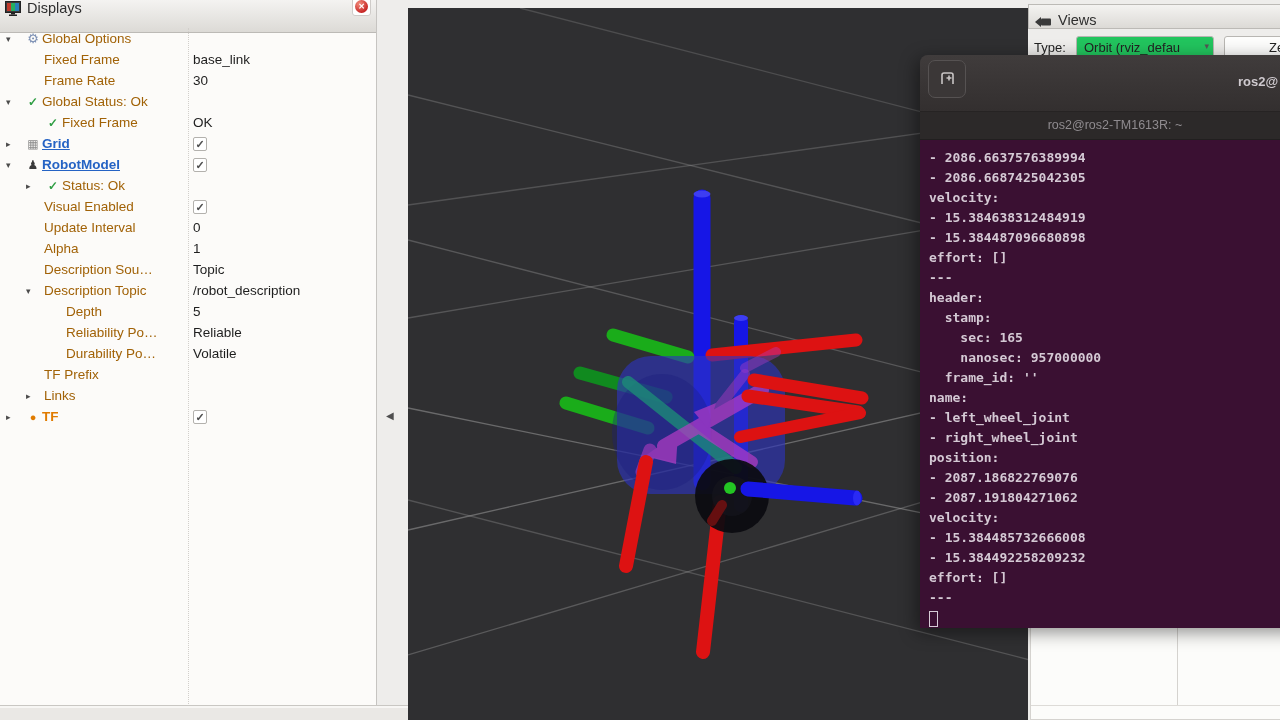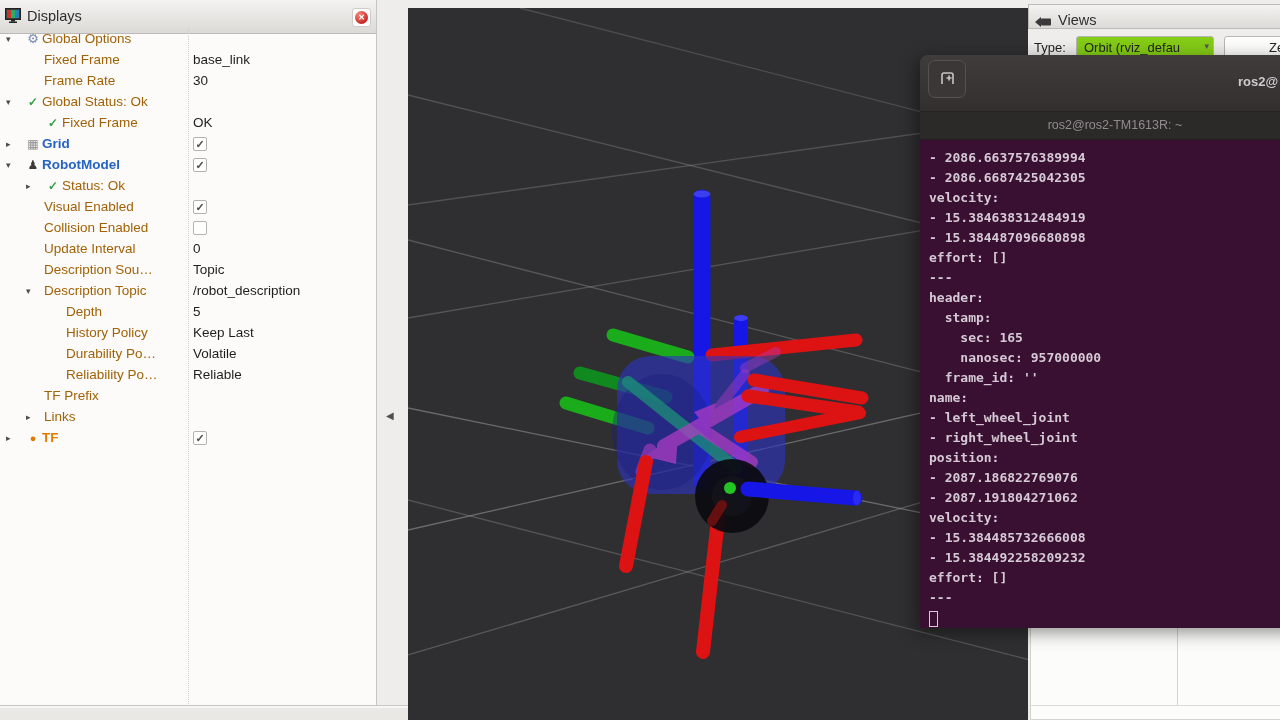--- a/index.html
+++ b/index.html
@@ -9,22 +9,22 @@
     background:#eeedeb; font-family:"Liberation Sans", sans-serif;
     -webkit-font-smoothing:antialiased;
   }
 
   
   .displays-panel {
     position:absolute; left:0; top:0; width:377px; height:705px;
     background:#fcfbf9; border-right:1px solid #c6c4c1; z-index:2;
   }
   .panel-header {
-    height:34px; background:linear-gradient(#f4f3f1,#dcdad6);
-    border-bottom:1px solid #bcbab6; display:flex; align-items:flex-start; padding:8px 5px;
+    height:24px; background:linear-gradient(#f4f3f1,#dcdad6);
+    border-bottom:1px solid #bcbab6; display:flex; align-items:flex-end; padding:16px 5px;
   }
   .panel-title { font-size:14.5px; color:#2e2e2e; margin-left:6px; }
   .close-btn {
     margin-left:auto; width:19px; height:19px; background:#fff;
     border:1px solid #cfccc9; border-radius:3px; display:flex; align-items:center; justify-content:center;
     cursor:default;
   }
   .close-dot {
     width:13px; height:13px; border-radius:50%;
     background:radial-gradient(circle at 35% 30%, #ea7a6c 15%, #c41f1f 75%);
@@ -41,21 +41,21 @@
   .indent-1 .tname { padding-left:26px; }
   .indent-2 .tname { padding-left:48px; }
   .arrow { width:18px; flex:none; font-size:9px; color:#4b4b4b; }
   .ticon { width:18px; flex:none; font-size:12px; text-align:center; line-height:14px; }
   .icon-gear  { color:#7b8fb3; font-size:13px; }
   .icon-check { color:var(--check_green); font-weight:bold; }
   .icon-grid  { color:#8a8a8a; }
   .icon-robot { color:#3a3a3a; }
   .icon-tf    { color:var(--accent_orange); font-size:11px; }
   .tlabel { font-size:13.5px; color:#a16207; white-space:nowrap; }
-  .tlabel.blue   { color:var(--accent_blue); font-weight:bold; }
+  .tlabel.blue   { color:var(--accent_blue); font-weight:bold;text-decoration:underline; }
   .tlabel.orange { color:var(--accent_orange); font-weight:bold; }
   .tval { padding-left:5px; display:flex; align-items:flex-end; font-size:13.5px; color:#1e1e1e; white-space:nowrap; }
   .swatch { width:12px; height:12px; border:1px solid #4a4a4a; display:inline-block; margin-right:5px; flex:none; }
   .cb {
     width:14px; height:14px; border:1px solid #b3b1ad; background:#fff; border-radius:2px;
     font-size:11px; line-height:12px; color:#4f4f4f; text-align:center; flex:none; font-weight:bold;
   }
   .bottom-strip {
     position:absolute; left:0; top:705px; width:408px; height:15px;
     background:#eae8e5; border-top:1px solid #c9c7c3; box-shadow:inset 0 2px 0 #f7f6f4; z-index:2;
@@ -75,21 +75,21 @@
   .views-panel { position:absolute; left:1028px; top:0; width:252px; height:720px; background:#eeedeb; z-index:1; }
   .views-header {
     position:absolute; left:0; top:4px; right:0; height:25px;
     background:linear-gradient(#f4f3f1,#dcdad6); border:1px solid #bcbab6; border-right:none;
     display:flex; align-items:flex-end; padding:0 6px;
   }
   .views-typerow { position:absolute; left:6px; top:36px; right:0; height:24px; font-size:13px; color:#222; }
   .type-label { position:absolute; left:0; top:4px; }
   .type-select {
     position:absolute; left:42px; top:0; width:138px; height:23px;
-    background:#84cc16; border:1px solid #b8b6b2; border-radius:3px;
+    background:#22c55e; border:1px solid #b8b6b2; border-radius:3px;
     font-size:13px; color:#222; padding:3px 16px 0 7px; overflow:hidden; white-space:nowrap;
   }
   .type-caret { position:absolute; right:4px; top:4px; font-size:9px; color:#555; }
   .zero-btn {
     position:absolute; left:190px; top:0; width:150px; height:23px;
     background:#fdfdfc; border:1px solid #b8b6b2; border-radius:3px;
     font-size:13px; color:#222; padding:3px 0 0 44px; overflow:hidden; white-space:nowrap;
   }
   .views-body {
     position:absolute; left:2px; top:62px; right:0; bottom:0;
@@ -234,33 +234,33 @@
             <span class="arrow"></span>
             <span class="tlabel">Visual Enabled</span>
           </div>
           <div class="tval">
             <span class="cb">✓</span>
           </div>
         </div>
         <div class="trow indent-1">
           <div class="tname">
             <span class="arrow"></span>
-            <span class="tlabel">Collision Enabled</span>
-          </div>
-          <div class="tval">
-            <span class="cb"></span>
-          </div>
-        </div>
-        <div class="trow indent-1">
-          <div class="tname">
-            <span class="arrow"></span>
             <span class="tlabel">Update Interval</span>
           </div>
           <div class="tval">
             <span class="tvtext">0</span>
+          </div>
+        </div>
+        <div class="trow indent-1">
+          <div class="tname">
+            <span class="arrow"></span>
+            <span class="tlabel">Alpha</span>
+          </div>
+          <div class="tval">
+            <span class="tvtext">1</span>
           </div>
         </div>
         <div class="trow indent-1">
           <div class="tname">
             <span class="arrow"></span>
             <span class="tlabel">Description Sou…</span>
           </div>
           <div class="tval">
             <span class="tvtext">Topic</span>
           </div>
@@ -279,42 +279,33 @@
             <span class="arrow"></span>
             <span class="tlabel">Depth</span>
           </div>
           <div class="tval">
             <span class="tvtext">5</span>
           </div>
         </div>
         <div class="trow indent-2">
           <div class="tname">
             <span class="arrow"></span>
-            <span class="tlabel">History Policy</span>
-          </div>
-          <div class="tval">
-            <span class="tvtext">Keep Last</span>
+            <span class="tlabel">Reliability Po…</span>
+          </div>
+          <div class="tval">
+            <span class="tvtext">Reliable</span>
           </div>
         </div>
         <div class="trow indent-2">
           <div class="tname">
             <span class="arrow"></span>
             <span class="tlabel">Durability Po…</span>
           </div>
           <div class="tval">
             <span class="tvtext">Volatile</span>
-          </div>
-        </div>
-        <div class="trow indent-2">
-          <div class="tname">
-            <span class="arrow"></span>
-            <span class="tlabel">Reliability Po…</span>
-          </div>
-          <div class="tval">
-            <span class="tvtext">Reliable</span>
           </div>
         </div>
         <div class="trow indent-1">
           <div class="tname">
             <span class="arrow"></span>
             <span class="tlabel">TF Prefix</span>
           </div>
           <div class="tval"></div>
         </div>
         <div class="trow indent-1">

